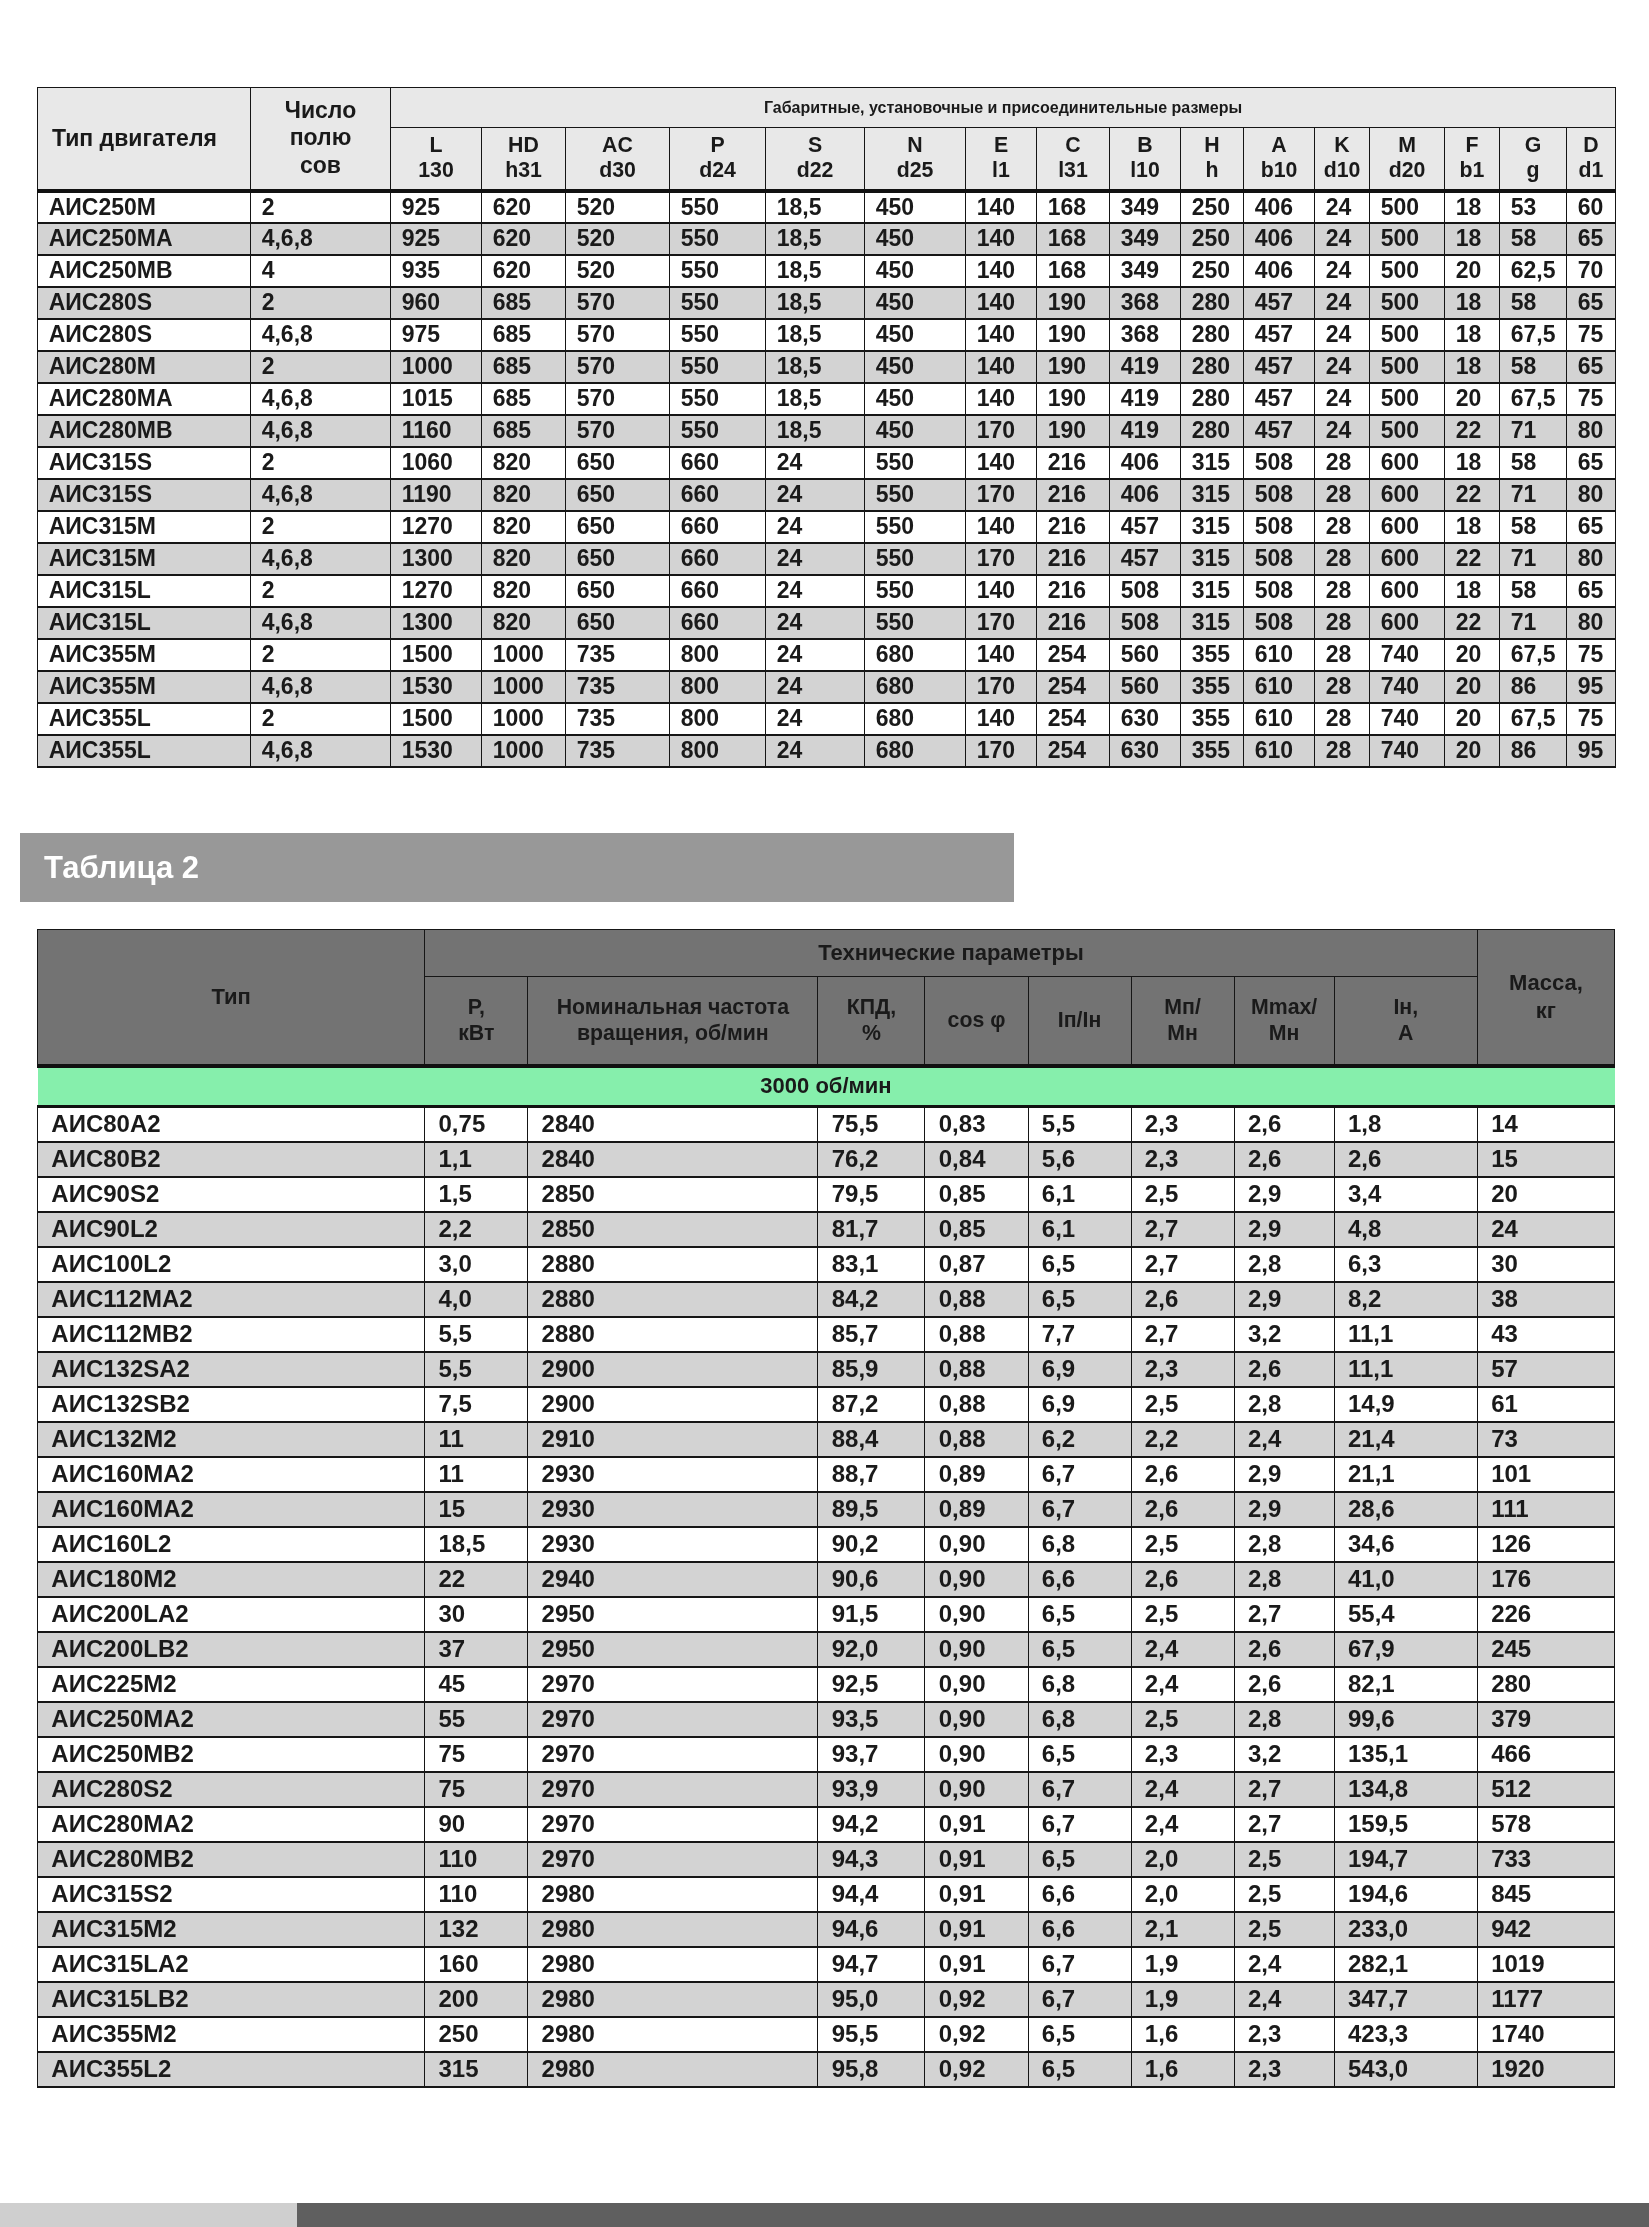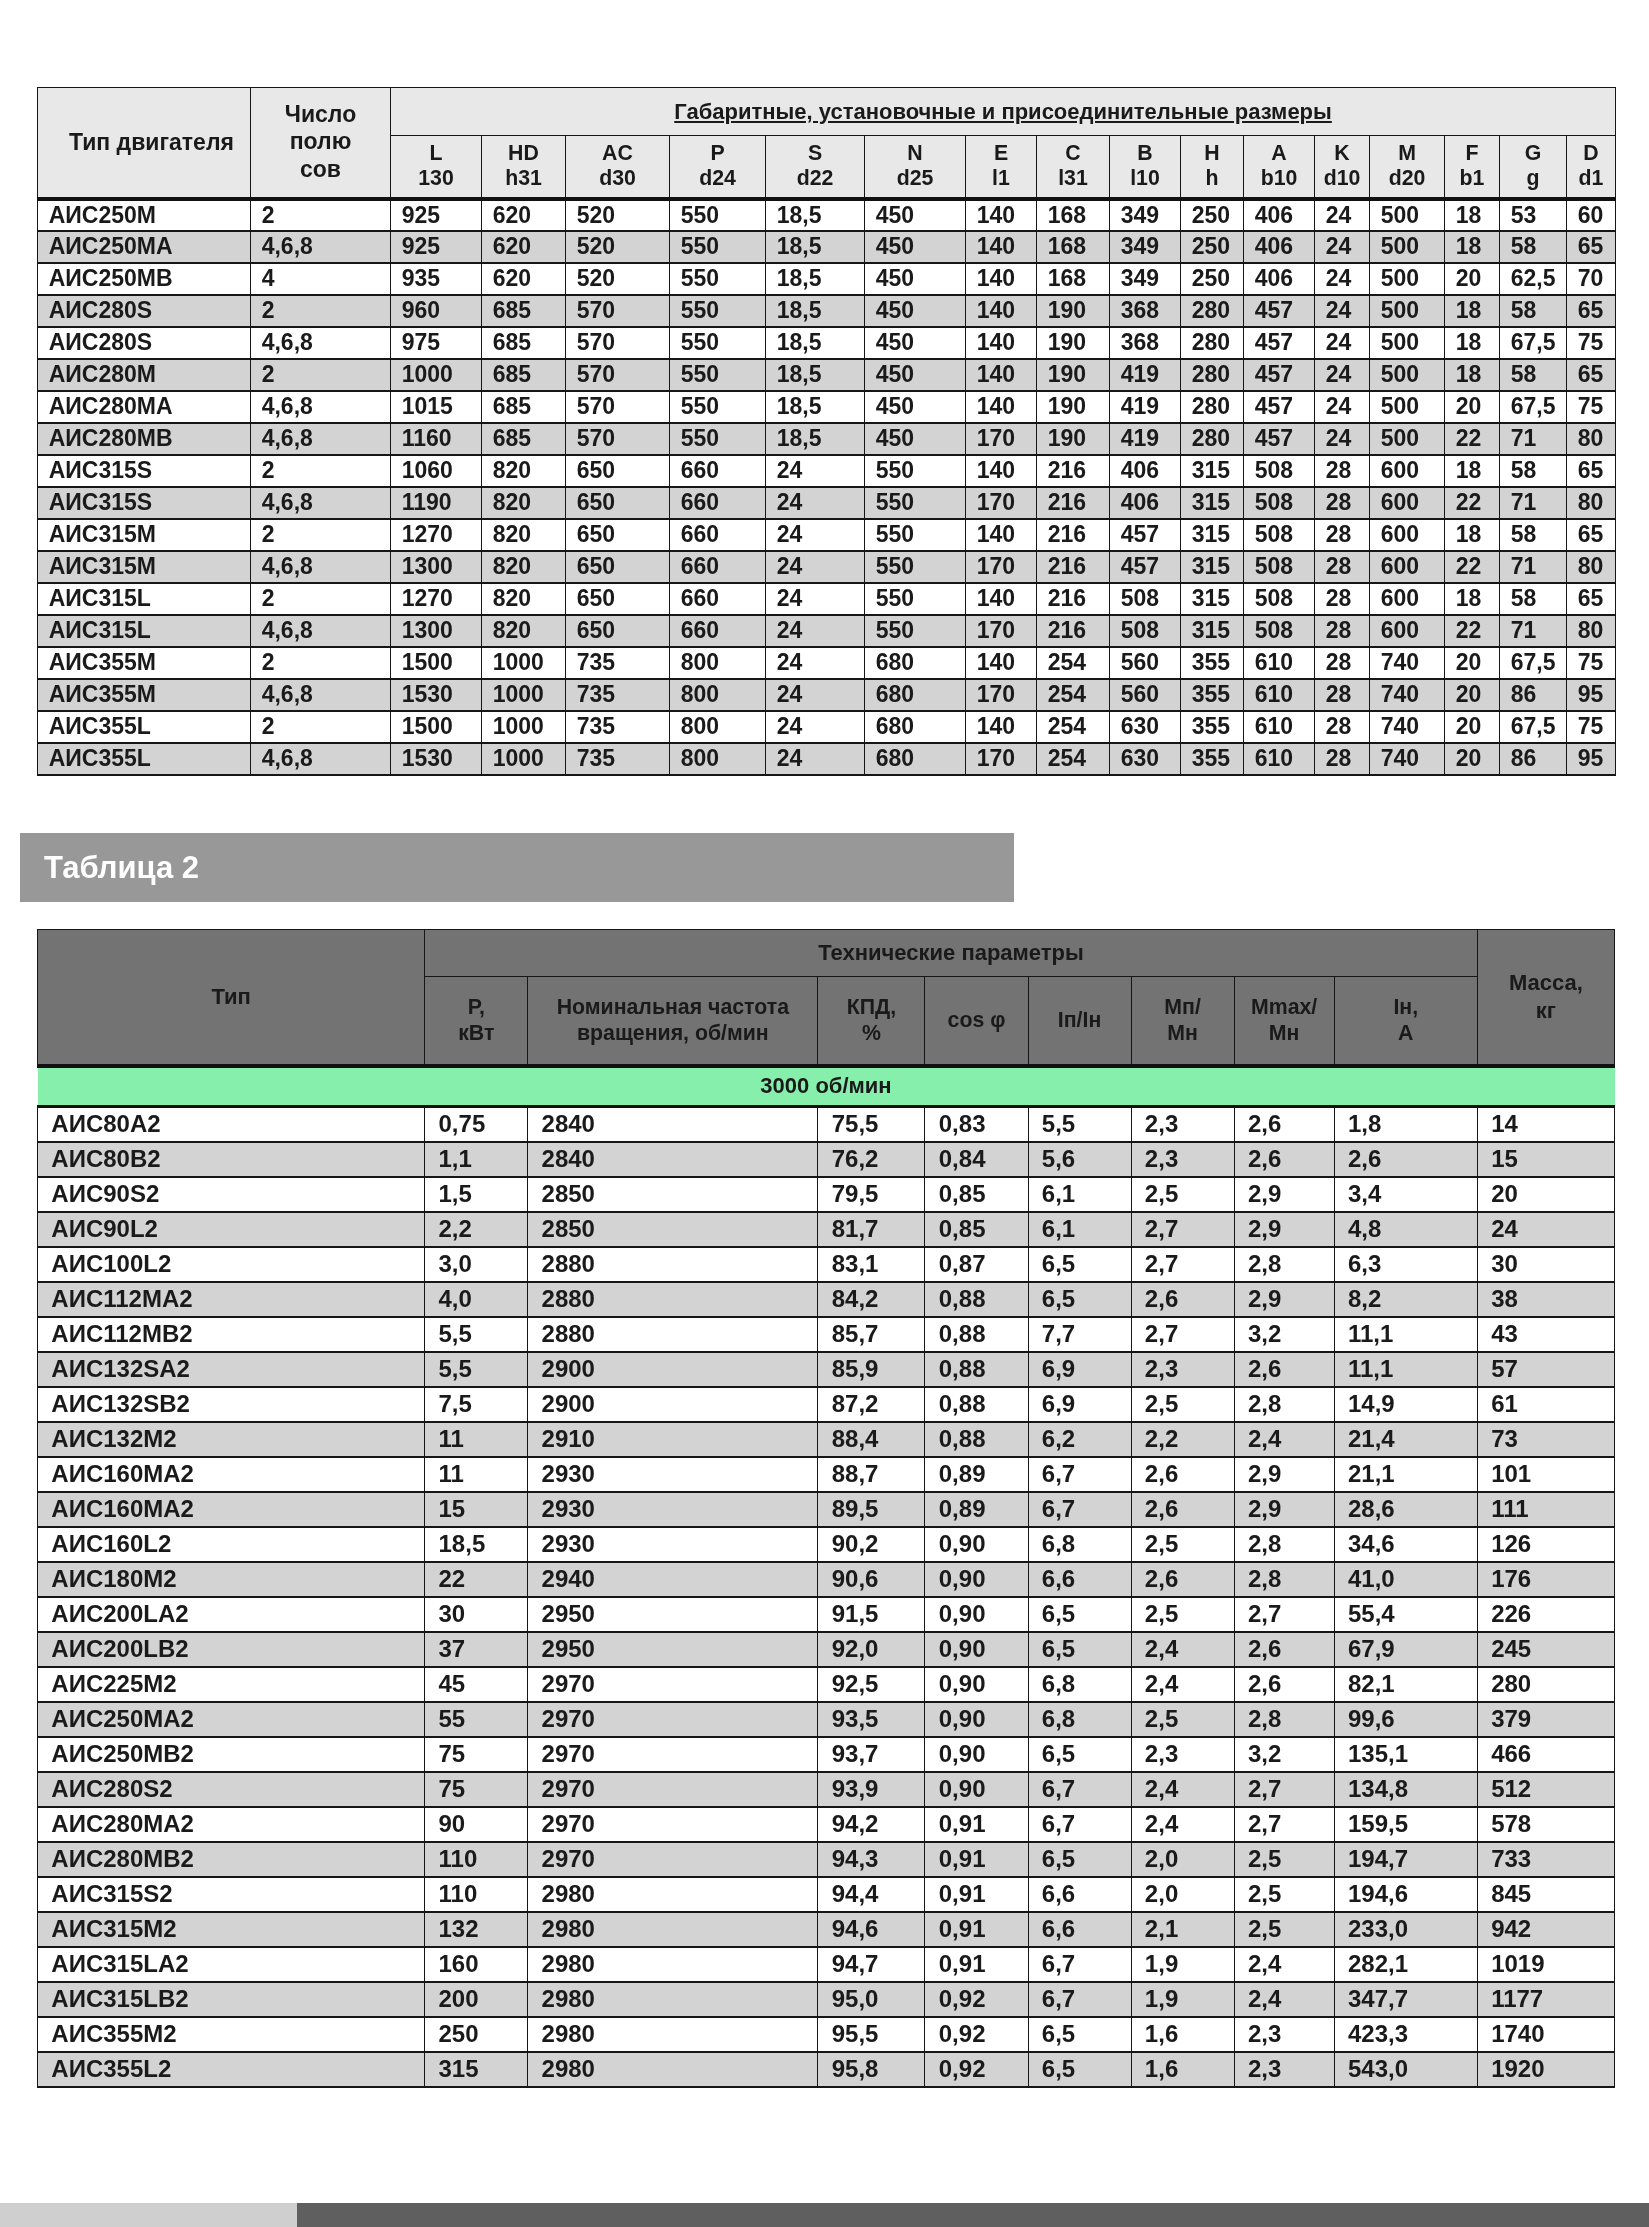--- a/index.html
+++ b/index.html
@@ -10,23 +10,23 @@
   }
   table { border-collapse:collapse; table-layout:fixed; }
 
   
   .t1 { position:absolute; left:37px; top:87px; width:1578px; }
   .t1 th, .t1 td { border:1.3px solid #161616; box-sizing:border-box; overflow:hidden; }
   .t1 thead th {
     background:#e8e8e8; font-weight:bold; text-align:center;
     vertical-align:middle; color:#1a1a1a;
   }
-  .t1 .type-h { font-size:23px; text-align:left; padding-left:31px; }
+  .t1 .type-h { font-size:23px; text-align:left; padding-left:14px; }
   .t1 .poles-h { font-size:23px; white-space:pre-line; line-height:1.2; }
-  .t1 .span-h { font-size:22px; height:48px;text-decoration:underline; }
+  .t1 .span-h { font-size:16px; height:40px; }
   .t1 .dim { font-size:21.3px; line-height:1.2; white-space:pre-line; height:63px; padding:0 1.3px; }
   .t1 tr.dim-row th, .t1 .type-h, .t1 .poles-h { border-bottom:4px solid #111; }
   .t1 td {
     height:32px; font-size:23px; font-weight:bold; padding-left:10.7px;
     border-top-width:2.7px; border-bottom-width:2.7px; white-space:nowrap;
   }
   .t1 tbody tr:nth-child(even) { background:#d3d3d3; }
 
   
   .tbl2-bar {

